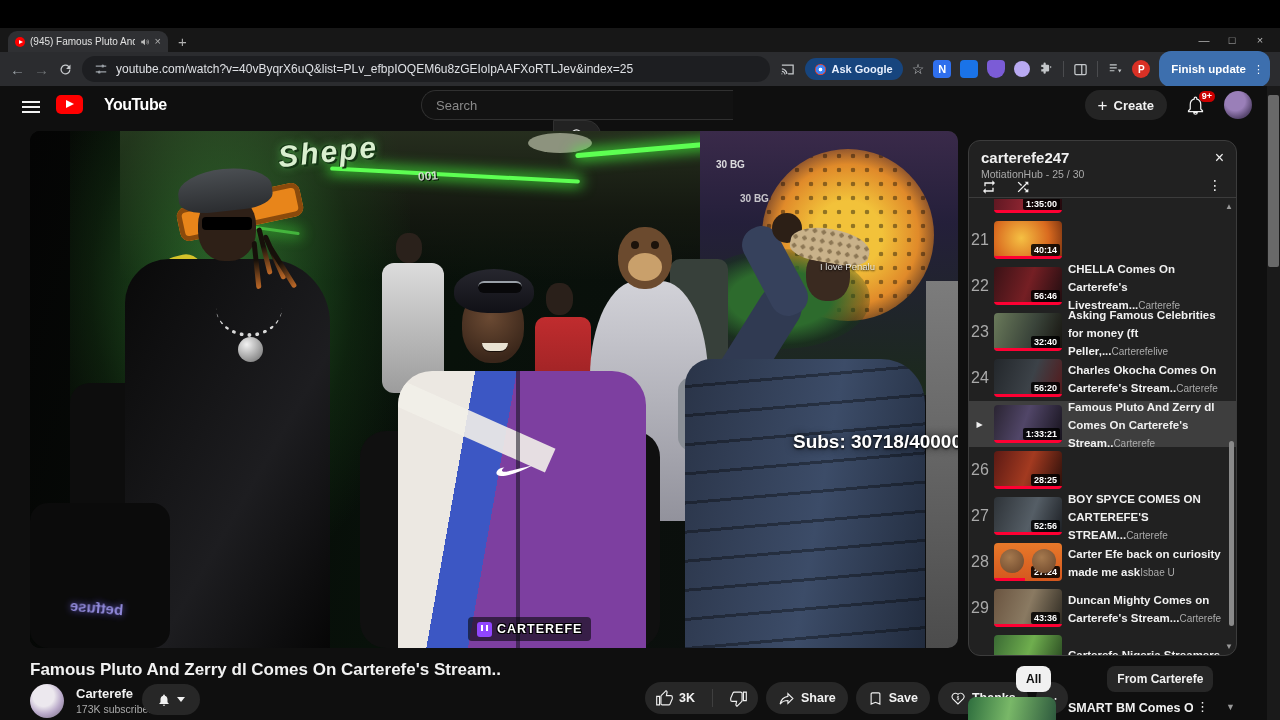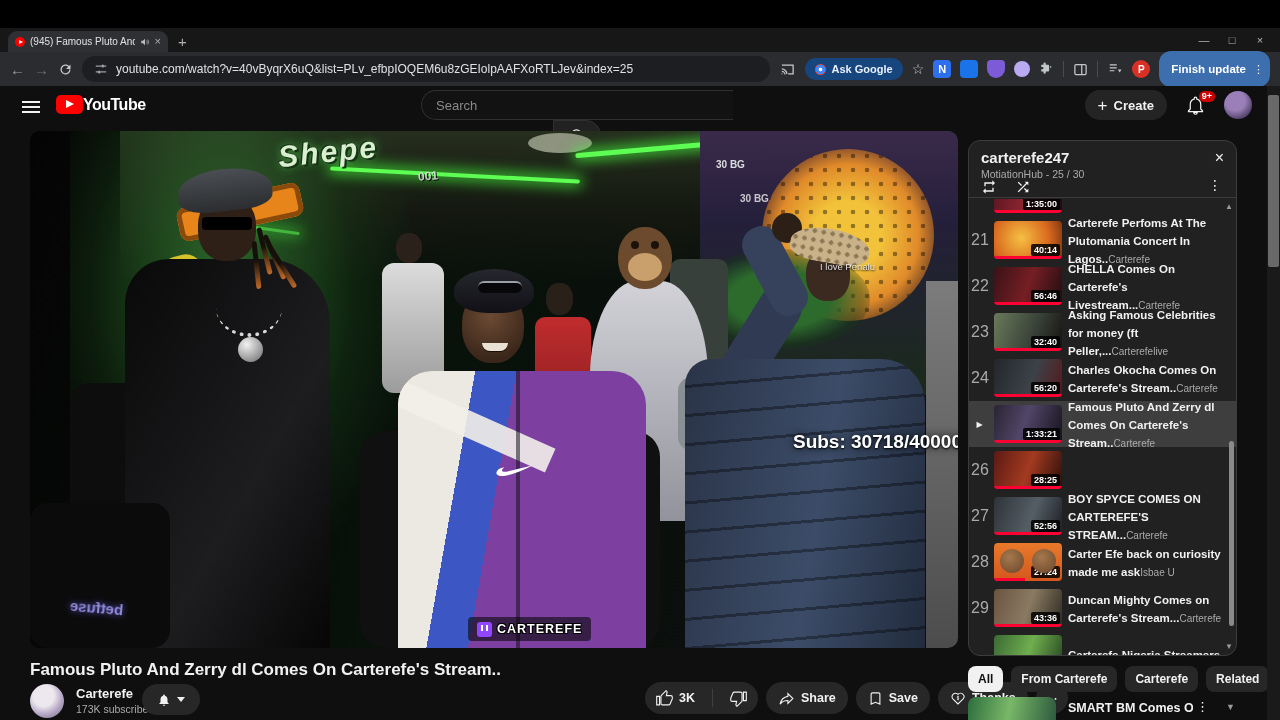--- a/index.html
+++ b/index.html
@@ -38,21 +38,21 @@
          font-size:10px; font-weight:bold; display:flex; align-items:center; justify-content:center; }
   .finishpill { height:36px; border-radius:12px; background:#3d6fae; display:flex; align-items:center;
          gap:7px; padding:0 6px 0 12px; }
   .finishpill .lbl { font-size:11.5px; font-weight:bold; color:#fff; white-space:nowrap; }
   .finishpill .kb { color:#fff; font-size:11px; }
 
   
   #masthead { position:absolute; top:86px; left:0; width:1280px; height:38px; background:#0f0f0f; }
   .burger { position:absolute; left:22px; top:12px; width:18px; }
   .burger i { display:block; height:2px; background:#f1f1f1; margin:3px 0; }
-  .ytlogo { position:absolute; left:56px; top:9px; display:flex; align-items:center; gap:0; }
+  .ytlogo { position:absolute; left:56px; top:9px; display:flex; align-items:center; gap:21px; }
   .ytlogo .badge { width:27px; height:19px; background:#f00; border-radius:5px; position:relative; }
   .ytlogo .badge::after { content:""; position:absolute; left:10px; top:5px; border-left:8px solid #fff;
          border-top:4.5px solid transparent; border-bottom:4.5px solid transparent; }
   .ytlogo .word { font-size:16px; font-weight:bold; letter-spacing:-0.5px; color:#fff; }
   .searchwrap { position:absolute; left:421px; top:4px; display:flex; align-items:center;flex-direction:column; }
   .searchbox { width:312px; height:30px; background:#121212; border:1px solid #303030;
          border-right:none; border-radius:20px 0 0 20px; display:flex; align-items:center; padding:0 14px; }
   .searchbox input { background:transparent; border:none; outline:none; color:#f1f1f1;
          font-size:13px; width:100%; font-family:inherit; }
   .searchbox input::placeholder { color:#8a8a8a; }
@@ -223,21 +223,21 @@
   .t8::before { left:6px; } .t8::after { right:6px; }
   .t9 { background:linear-gradient(110deg,#6a5440,#8a7a62 50%,#2e2a22); }
   .t10 { background:linear-gradient(110deg,#3a6a34,#6fae4e 50%,#24421e); }
   .list-up { position:absolute; right:3px; top:61px; font-size:8px; color:#999; }
   .list-down { position:absolute; right:3px; bottom:4px; font-size:8px; color:#999; }
   .list-thumbbar { position:absolute; right:2px; top:300px; width:5px; height:185px; background:#8a8a8a; border-radius:3px; }
 
   
   #chips { position:absolute; left:968px; top:666px; display:flex; align-items:center; gap:8px; }
   .chip { height:26px; border-radius:8px; padding:0 10px; font-size:12px; font-weight:bold;
-         background:#272727; color:#f1f1f1; display:flex; align-items:center; white-space:nowrap; }
+         background:#272727; color:#f1f1f1; display:flex; align-items:center; white-space:nowrap;margin-left:48px; }
   .chip.active { background:#f1f1f1; color:#0f0f0f; }
   #reco { position:absolute; left:968px; top:697px; width:270px; height:23px; }
   .reco-thumb { position:absolute; left:0; top:0; width:88px; height:49px; border-radius:8px;
          background:linear-gradient(100deg,#2e6e3e,#79b868 45%,#27513a); }
   .reco-title { position:absolute; left:100px; top:4px; font-size:12.5px; font-weight:bold; width:125px;
          white-space:nowrap; overflow:hidden; }
   .reco-kebab { position:absolute; left:228px; top:2px; font-size:13px; color:#f1f1f1; }
   .reco-down { position:absolute; left:258px; top:5px; font-size:9px; color:#999; }
 
   
@@ -506,21 +506,20 @@
           <span class="prog" style="width:100%"></span>
         </span>
       <span class="pmeta"><span class="pt"></span><span class="pc">Carterefe</span></span>
     </div>
     <div class="prow">
       <span class="idx">21</span>
       <span class="pthumb t1">
           <span class="dur">40:14</span>
           <span class="prog" style="width:100%"></span>
         </span>
-      <span class="pmeta"><span class="pt">Carterefe Perfoms At The Plutomania Concert In Lagos..</span><span class="pc">Carterefe</span></span>
     </div>
     <div class="prow">
       <span class="idx">22</span>
       <span class="pthumb t2">
           <span class="dur">56:46</span>
           <span class="prog" style="width:100%"></span>
         </span>
       <span class="pmeta"><span class="pt">CHELLA Comes On Carterefe's Livestream...</span><span class="pc">Carterefe</span></span>
     </div>
     <div class="prow">

